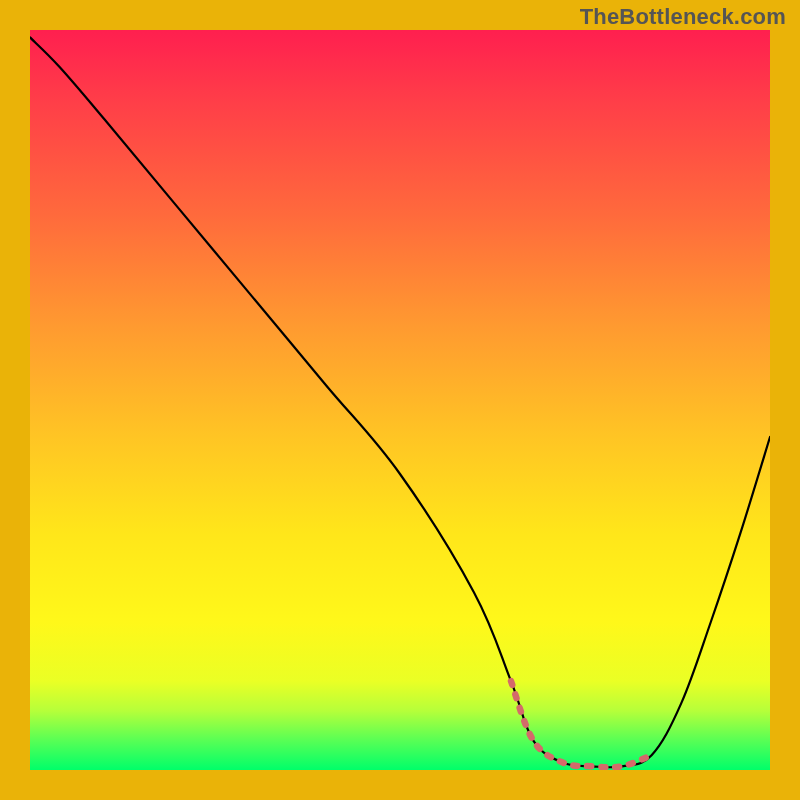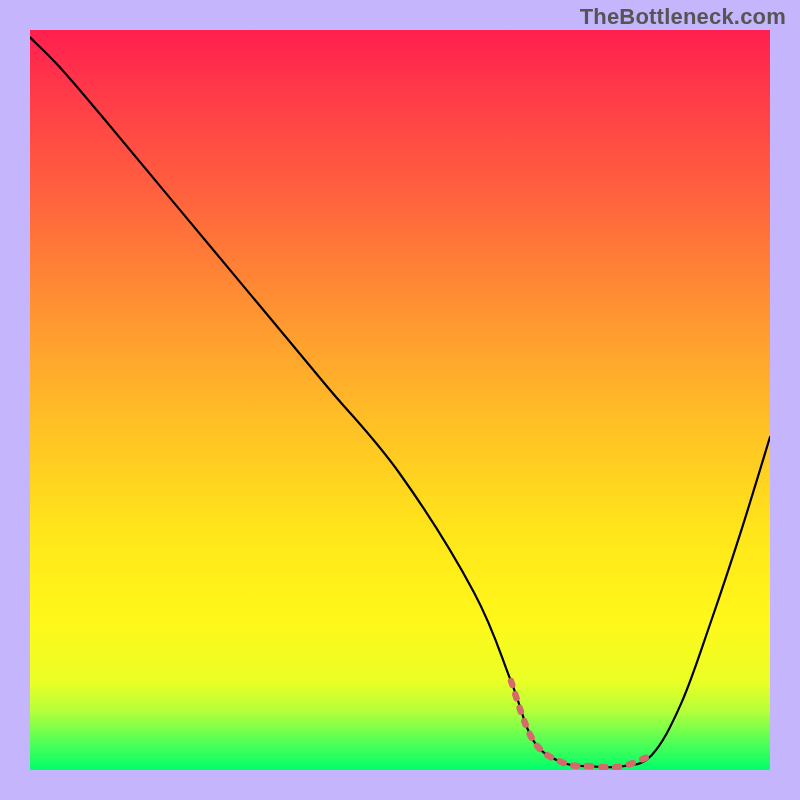--- a/index.html
+++ b/index.html
@@ -7,21 +7,21 @@
     padding: 0;
     width: 800px;
     height: 800px;
     background: #000;
     font-family: Arial, Helvetica, sans-serif;
   }
   .frame {
     position: relative;
     width: 800px;
     height: 800px;
-    background: #c4b5fd;
+    background: #eab308;
   }
   .watermark {
     position: absolute;
     top: 4px;
     right: 14px;
     color: #555;
     font-size: 22px;
     font-weight: 600;
     letter-spacing: 0.2px;
     z-index: 4;

